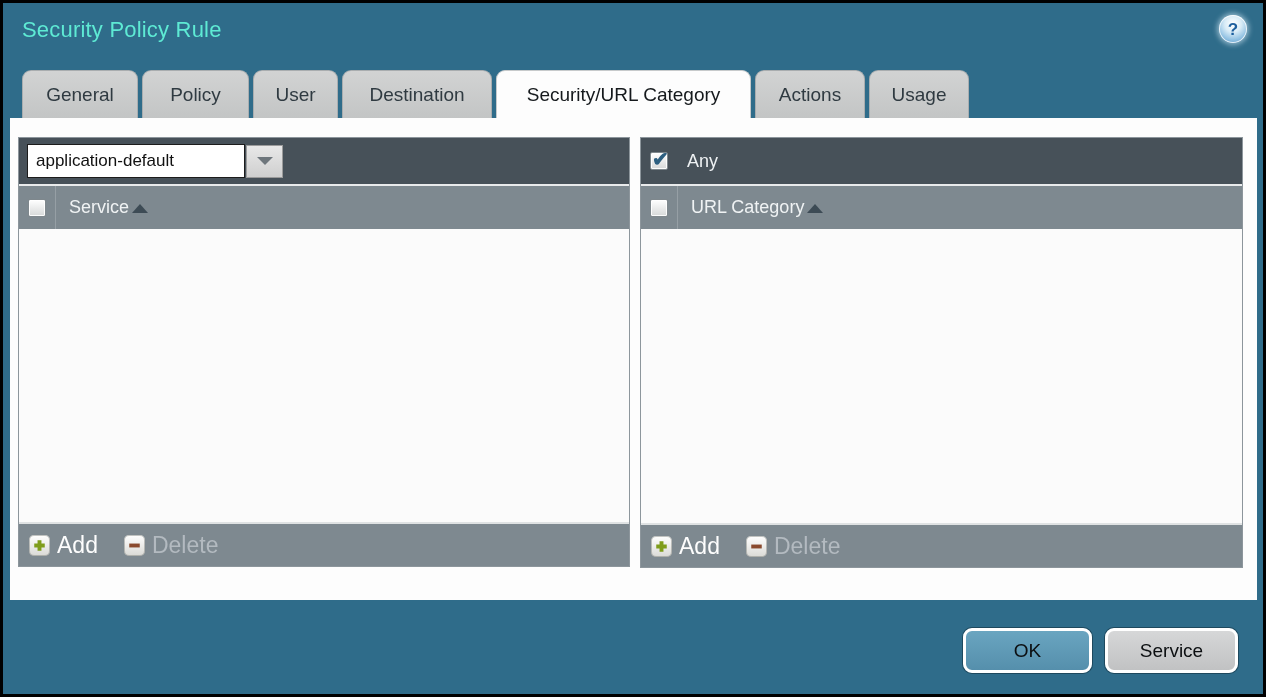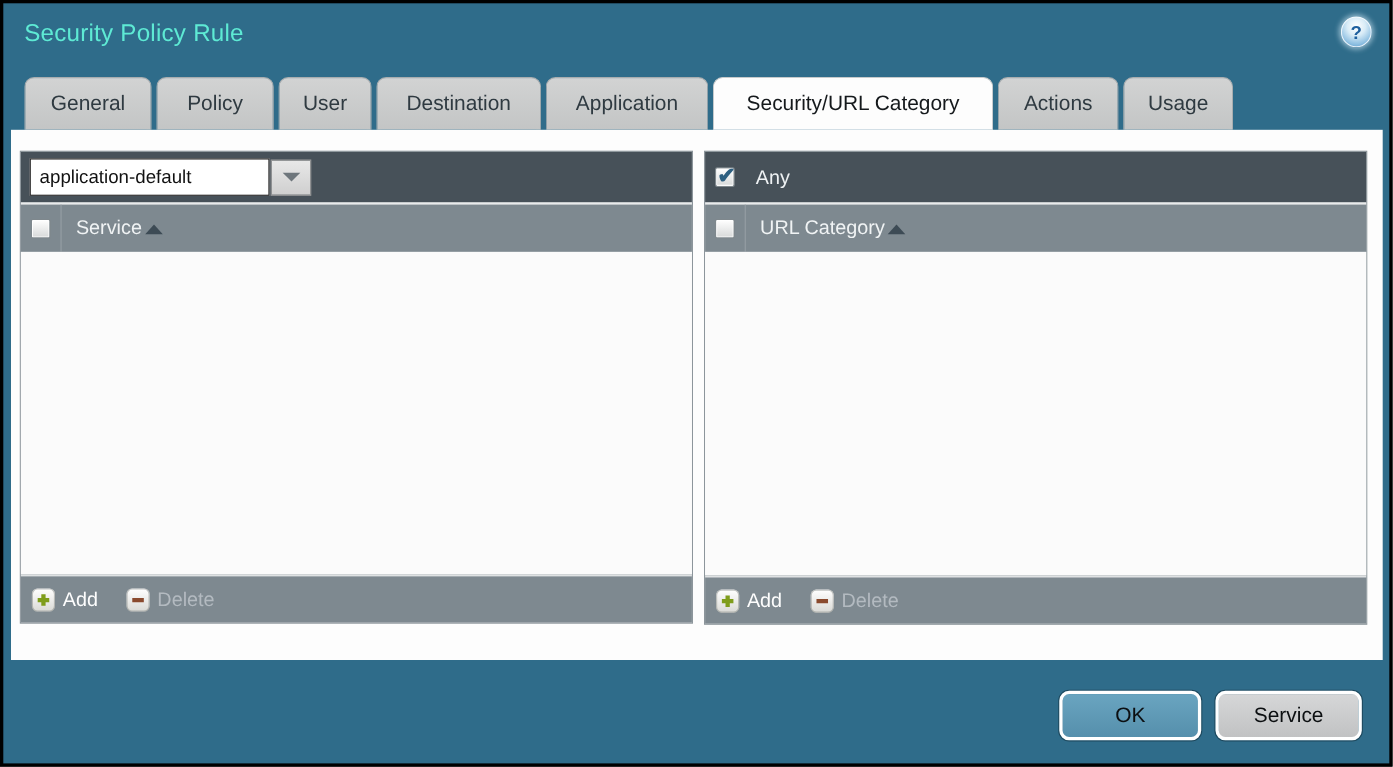--- a/index.html
+++ b/index.html
@@ -49,21 +49,21 @@
 
   .any-row { display:flex; align-items:center; }
   .any-cb { margin-left:9px; }
   .col-label { margin-left:13px; font-size:18px; color:#f0f3f4; display:flex; align-items:center; gap:3px; cursor:pointer; }
   .any-label { margin-left:19px; font-size:18px; color:#eef1f3; }
   .tri-up { width:0; height:0; border-left:8px solid transparent; border-right:8px solid transparent; border-bottom:9px solid #3d4b55; margin-top:2px; }
 
   .foot-btn { display:flex; align-items:center; gap:7px; cursor:pointer; }
   .foot-icon { width:21px; height:21px; border-radius:5px; background:linear-gradient(#ffffff,#d9d9d5);
     box-shadow:inset 0 0 0 1px rgba(120,125,120,0.45); display:flex; align-items:center; justify-content:center; flex:none; }
-  .foot-label { font-size:18px; }
+  .foot-label { font-size:23px; }
   .lbl-on { color:#fdfdfd; }
   .lbl-off { color:#b3bac0; }
 
   .action-btn { position:absolute; height:45px; border-radius:9px; border:3px solid #ffffff;
     box-shadow:0 0 0 1px rgba(10,30,40,0.45); font-family:"Liberation Sans",sans-serif; font-size:19px; color:#0c0f11;
     display:flex; align-items:center; justify-content:center; cursor:pointer; }
   .ok-btn { left:960px; top:625px; width:129px; background:linear-gradient(#6aa5c0,#558fac); }
   .cancel-btn { left:1102px; top:625px; width:133px; background:linear-gradient(#d6d7d8,#c1c2c3); }
 </style>
 </head>
@@ -76,21 +76,20 @@
 
     <div class="help-btn">
       <span>?</span>
     </div>
 
     <div class="tabs">
       <div class="tab" style="width:116px">General</div>
       <div class="tab" style="width:107px">Policy</div>
       <div class="tab" style="width:85px">User</div>
       <div class="tab" style="width:150px">Destination</div>
-      <div class="tab" style="width:148px">Application</div>
       <div class="tab active" style="width:255px">Security/URL Category</div>
       <div class="tab" style="width:110px">Actions</div>
       <div class="tab" style="width:100px">Usage</div>
     </div>
 
     <div class="content">
 
       <div class="panel panel-left">
         <div class="panel-top">
           <div class="combo">

